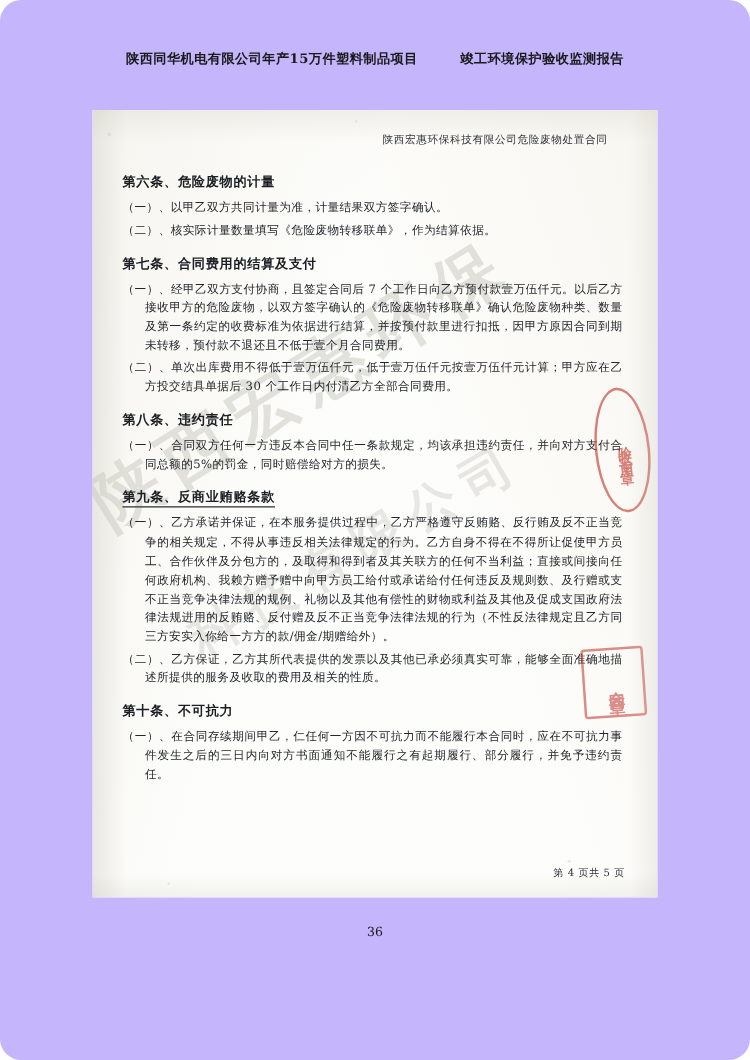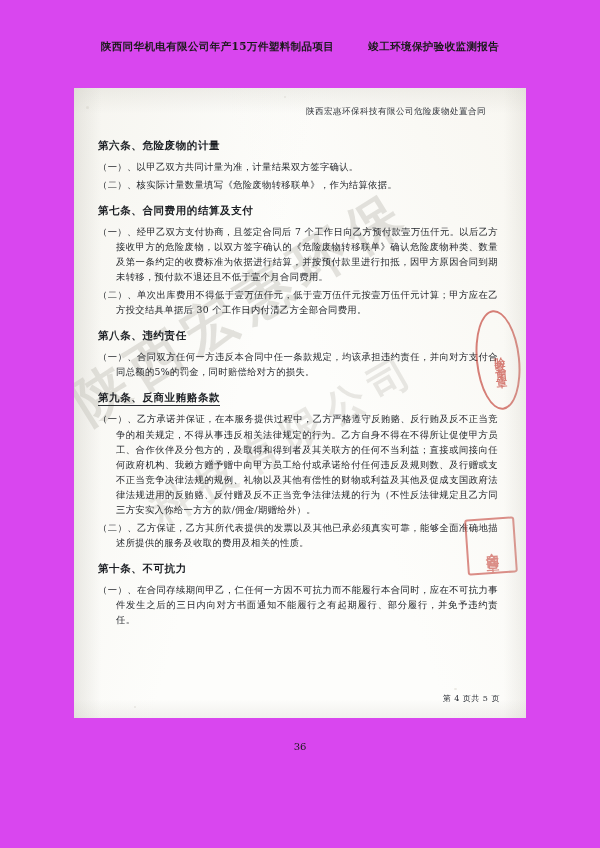--- a/index.html
+++ b/index.html
@@ -11,22 +11,23 @@
     width: 600px;
     height: 848px;
     font-family: "DejaVu Sans", sans-serif;
     overflow: hidden;
   }
 
   .page {
     position: relative;
     width: 600px;
     height: 848px;
-    background: #d946ef;
+    background: #c4b5fd;
     box-sizing: border-box;
+    border-radius: 17px;
   }
 
   
   .doc-header {
     position: absolute;
     top: 40px;
     left: 0;
     width: 600px;
     text-align: center;
     font-size: 10.5px;

